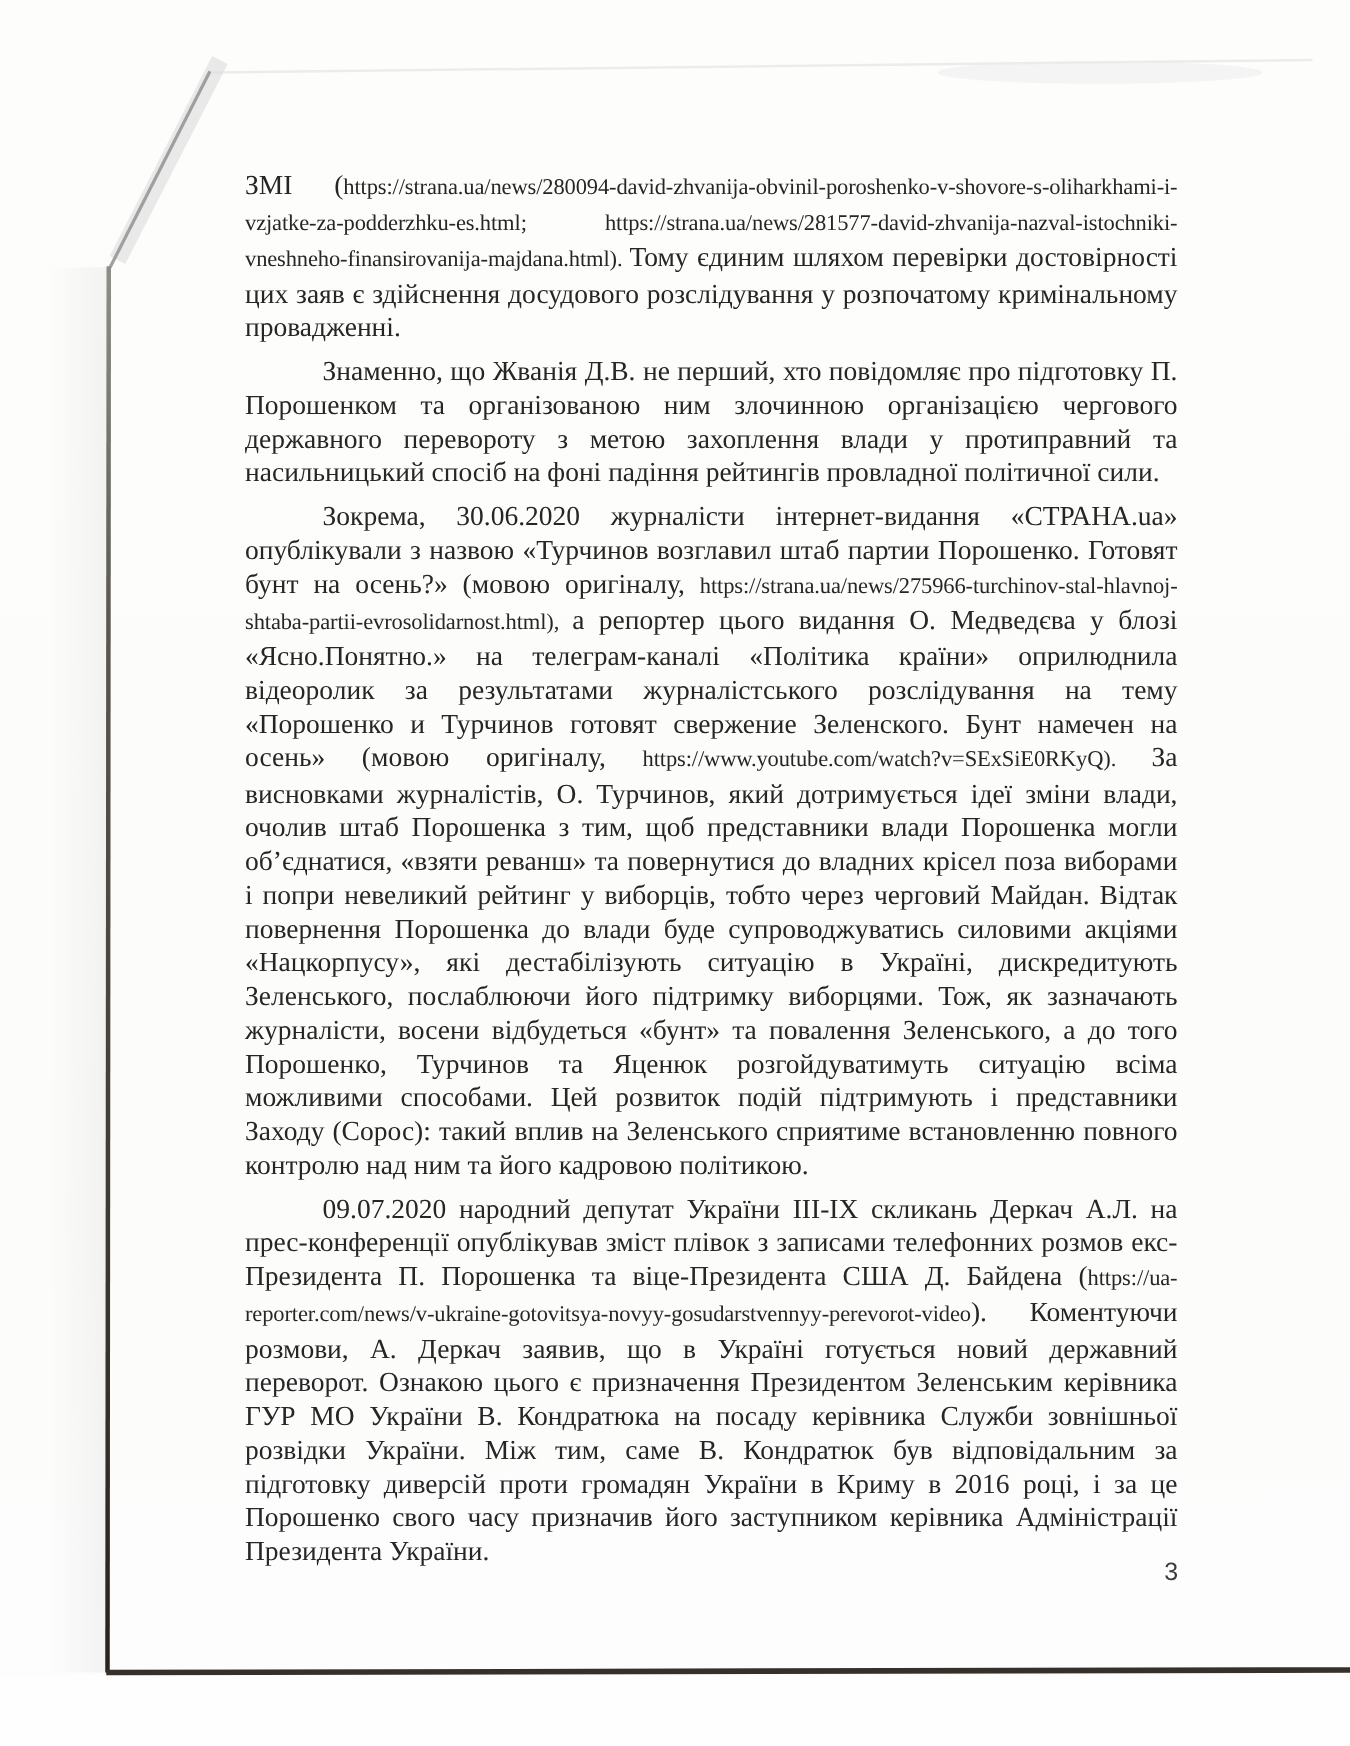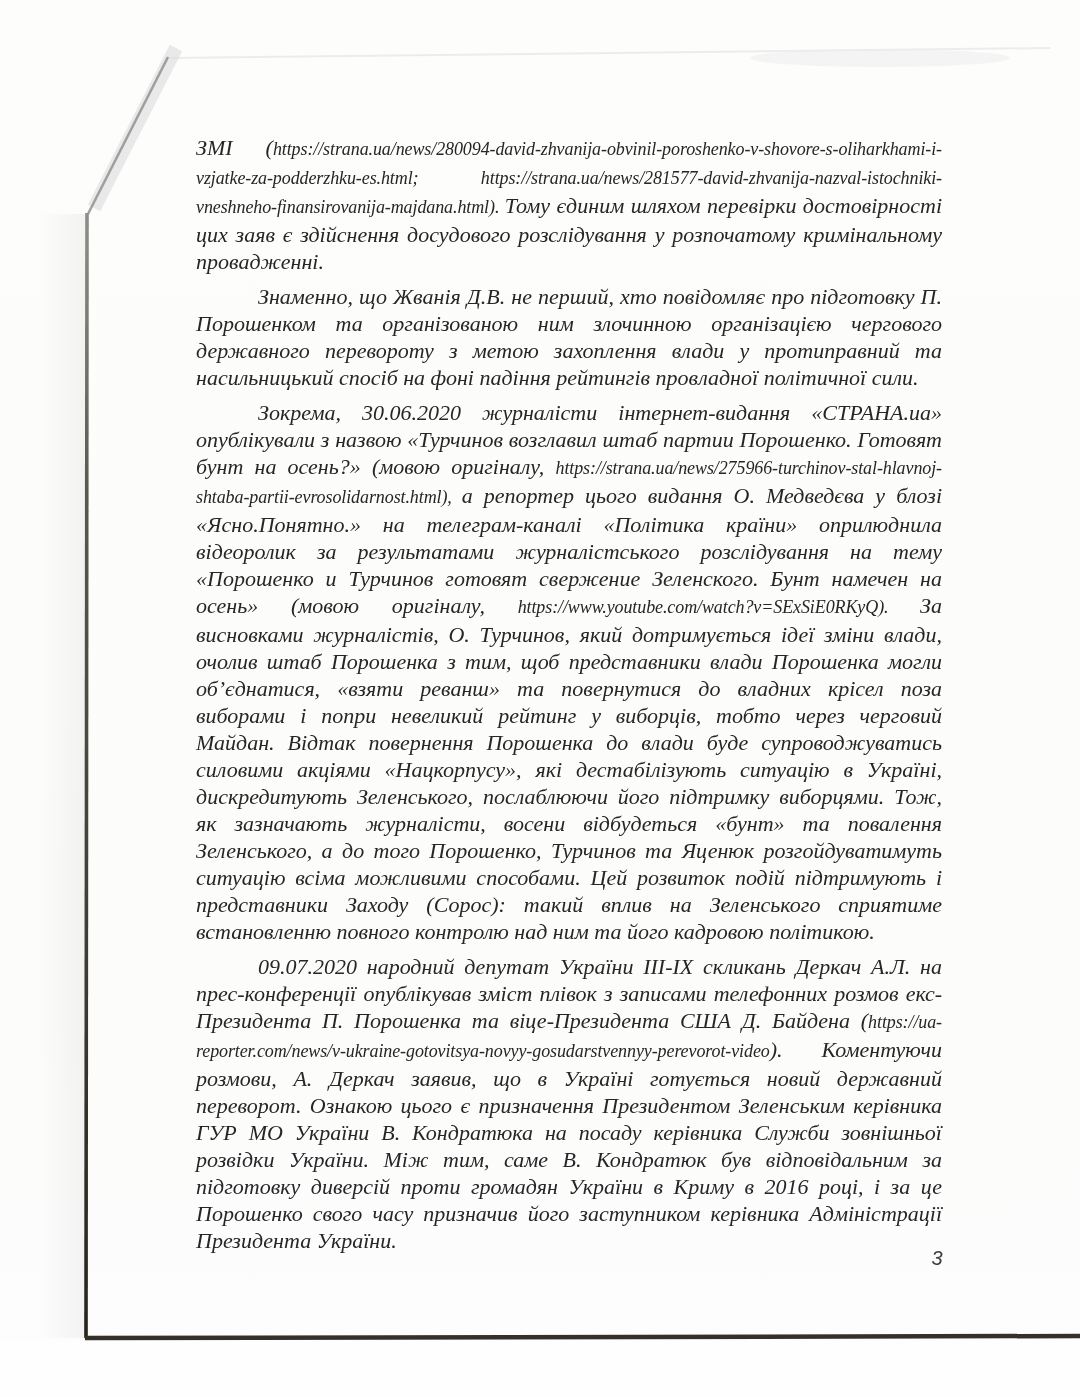--- a/index.html
+++ b/index.html
@@ -6,21 +6,20 @@
     margin: 0; padding: 0;
     width: 1080px; height: 1397px;
     overflow: hidden;
     background: #ffffff;
   }
   .canvas {
     position: relative;
     width: 1080px; height: 1397px;
     background: linear-gradient(180deg, #fdfdfc 0%, #fcfcfb 70%, #fdfdfd 100%);
     font-family: "Liberation Serif", "DejaVu Serif", serif;
-    font-style: italic;
   }
   .edges {
     position: absolute;
     left: 0; top: 0;
     width: 1080px; height: 1397px;
     pointer-events: none;
   }
   .text-block {
     position: absolute;
     left: 196px;

